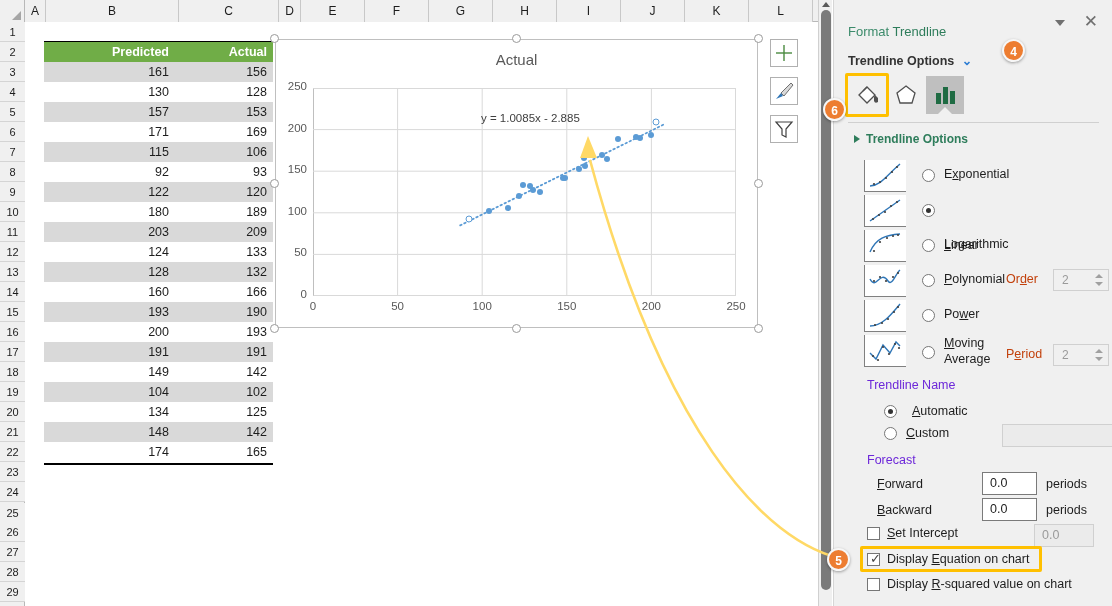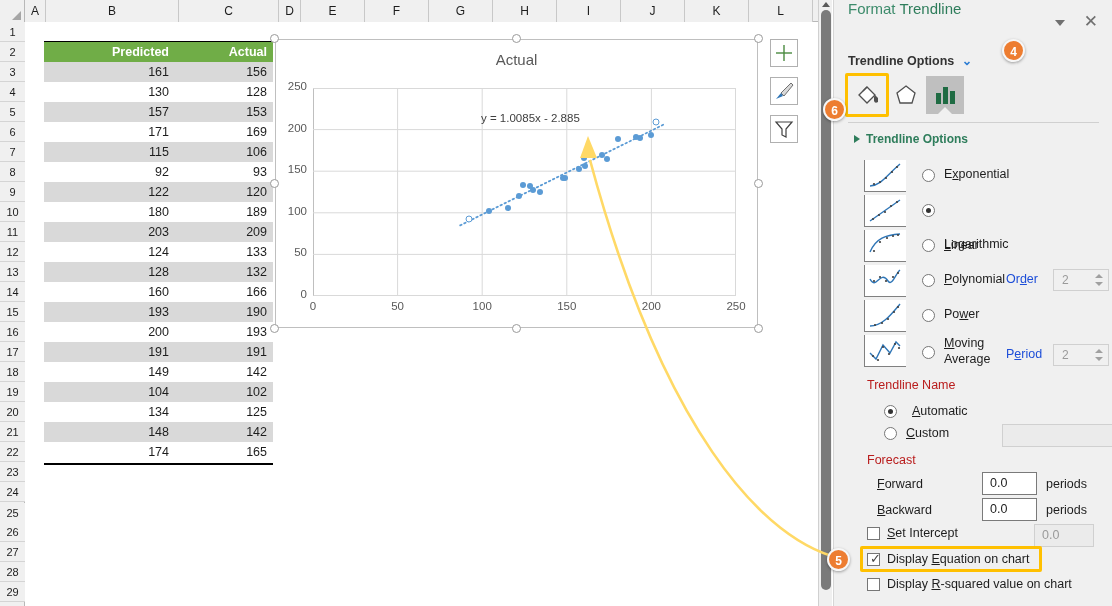--- a/index.html
+++ b/index.html
@@ -74,21 +74,21 @@
   .vscroll { position: absolute; left: 818px; top: 0; width: 14px; height: 606px; background: #f0f0f0;
     border-left: 1px solid #d0d0d0; }
   .vscroll-thumb { position: absolute; left: 2px; top: 10px; width: 10px; height: 580px;
     background: #7a7a7a; border-radius: 5px; }
   .vscroll-up { position: absolute; left: 3px; top: 2px; width: 0; height: 0;
     border-left: 4px solid transparent; border-right: 4px solid transparent; border-bottom: 5px solid #5a5a5a; }
 
   
   .pane { position: absolute; left: 833px; top: 0; width: 279px; height: 606px;
     background: #f0f0f0; border-left: 1px solid #d6d6d6; }
-  .pane-title { position: absolute; left: 14px; top: 0; font-size: 15px; color: #3C8B6B; }
+  .pane-title { position: absolute; left: 14px; top: 24px; font-size: 13px; color: #3C8B6B; }
   .pane-title .t2 { color: #2E7D5B; }
   .pane-dd { position: absolute; right: 47px; top: 20px; width: 0; height: 0;
     border-left: 5px solid transparent; border-right: 5px solid transparent; border-top: 6px solid #707070; }
   .pane-close { position: absolute; right: 14px; top: 13px; font-size: 17px; color: #707070;
     line-height: 1; }
   .pane-sub { position: absolute; left: 14px; top: 53px; font-size: 12.5px; font-weight: bold; color: #333; }
 
   .icons-row { position: absolute; left: 14px; top: 76px; height: 38px; }
   .ic-btn { position: absolute; width: 38px; height: 38px; }
   .ic-sel { background: #bfbfbf; }
@@ -102,32 +102,32 @@
     border-top: 4px solid transparent; border-bottom: 4px solid transparent; border-left: 6px solid #2E7D5B; }
 
   .opt-row { position: absolute; left: 0; width: 260px; height: 35px; }
   .opt-icon { position: absolute; left: 30px; top: 0; width: 42px; height: 32px;
     border-left: 1px solid #808080; border-bottom: 1px solid #808080; background: #fff; }
   .radio { position: absolute; width: 13px; height: 13px; border-radius: 50%;
     border: 1px solid #767676; background: #fff; }
   .radio-dot { position: absolute; left: 3px; top: 3px; width: 5px; height: 5px;
     border-radius: 50%; background: #333; }
   .opt-label { position: absolute; font-size: 12.5px; color: #1d1d1d; white-space: nowrap; }
-  .opt-label.dim { color: #1d4ed8; }
+  .opt-label.dim { color: #c2410c; }
   .uline { text-decoration: underline; }
 
   .spin { position: absolute; width: 56px; height: 22px; border: 1px solid #d0d0d0;
     background: #f0f0f0; font-size: 12px; color: #9a9a9a; padding-left: 8px; line-height: 20px; }
   .spin-up { position: absolute; right: 5px; top: 4px; width: 0; height: 0;
     border-left: 4px solid transparent; border-right: 4px solid transparent; border-bottom: 4px solid #a0a0a0; }
   .spin-dn { position: absolute; right: 5px; bottom: 4px; width: 0; height: 0;
     border-left: 4px solid transparent; border-right: 4px solid transparent; border-top: 4px solid #a0a0a0; }
 
   .lbl { position: absolute; font-size: 12.5px; color: #1d1d1d; }
-  .lbl.grey { color: #b91c1c; }
+  .lbl.grey { color: #6d28d9; }
   .txtbox { position: absolute; height: 23px; border: 1px solid #7a7a7a; background: #fff;
     font-size: 12.5px; color: #1d1d1d; padding-left: 7px; line-height: 21px; }
   .txtbox.disabled { border-color: #d0d0d0; background: #ebebeb; color: #9a9a9a; }
 
   .chk { position: absolute; width: 13px; height: 13px; border: 1px solid #767676; background: #fff; }
   .chk-mark { position: absolute; left: 2px; top: -2px; font-size: 13px; color: #444; line-height: 13px; }
 
   
   .badge { position: absolute; width: 23px; height: 23px; border-radius: 50%;
     background: #ED7D31; color: #fff; font-size: 12px; font-weight: bold;

